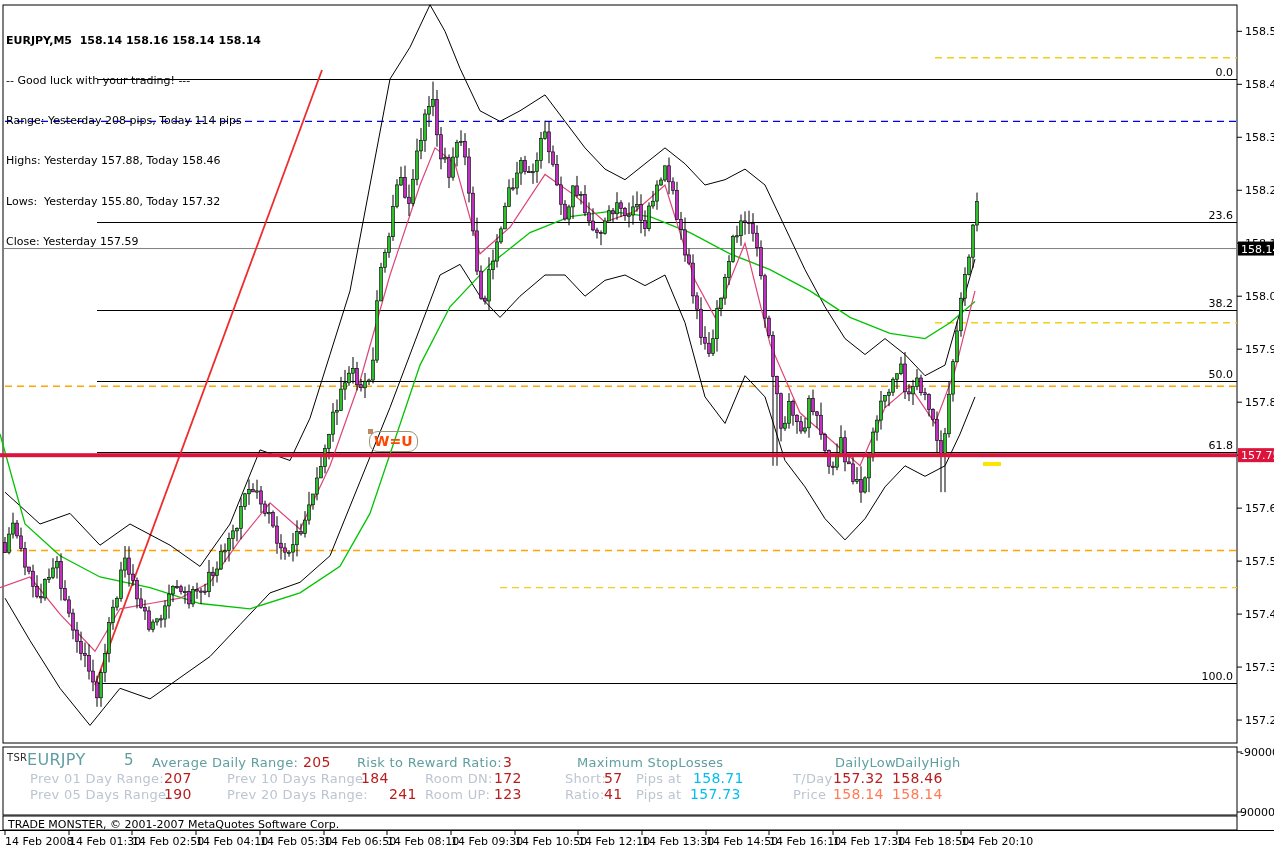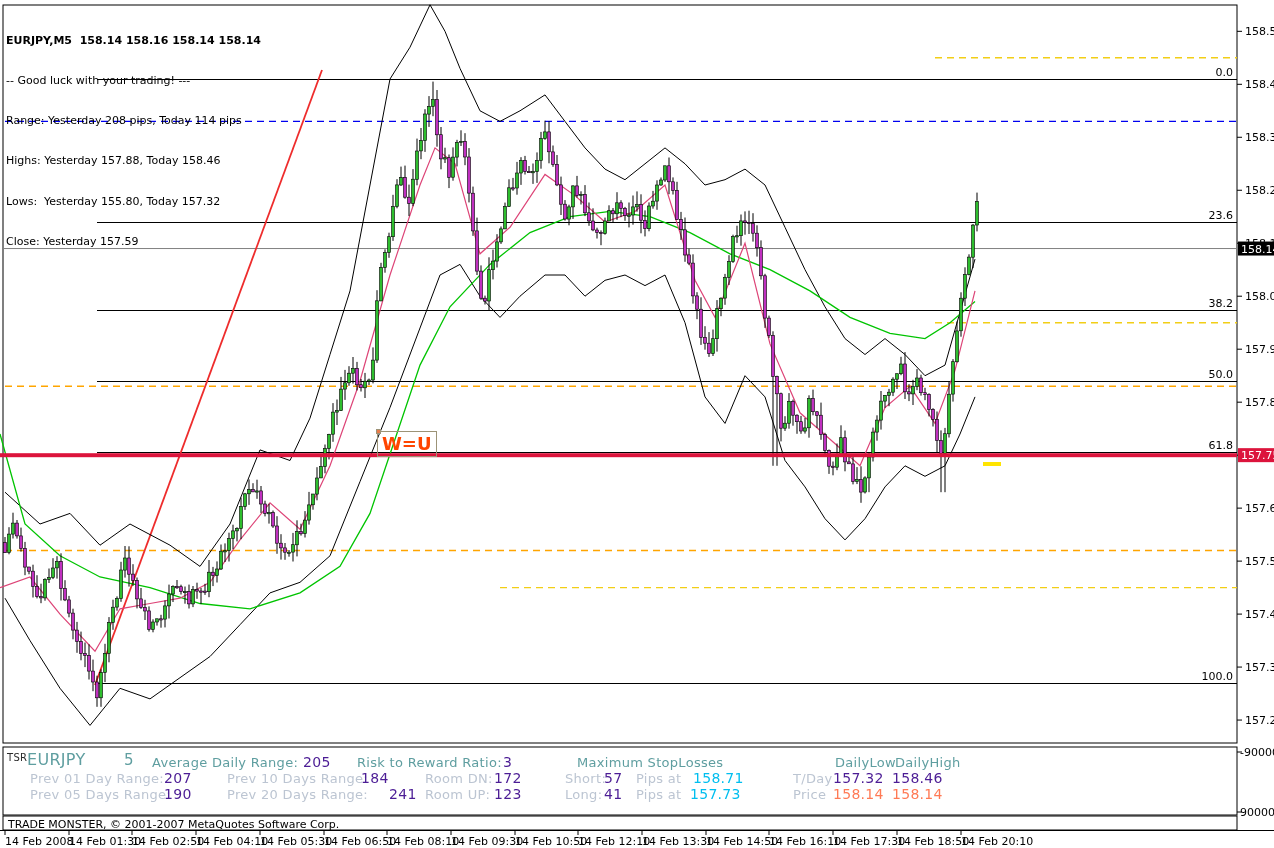--- a/index.html
+++ b/index.html
@@ -7,21 +7,21 @@
           font-family:"DejaVu Sans","Liberation Sans",sans-serif;}
   svg{position:absolute;left:0;top:0;}
   .overlay{position:absolute;left:6px;top:7px;font-size:11px;line-height:13.4px;color:#000;white-space:pre;}
   .overlay .b{font-weight:bold;}
   .anno{position:absolute;color:#FF4500;font-weight:bold;border:1px solid #9C9377;
         padding:1px 4px 2px 4px;background:transparent;white-space:nowrap;}
   .anno .pin{position:absolute;left:-2px;top:-3px;width:3px;height:3px;background:#E87B4A;border:1px solid #9C9377;}
   .panel span{position:absolute;white-space:nowrap;font-size:13px;letter-spacing:0.3px;}
   .t{color:#5F9EA0;}
   .lt{color:#BCC5D2;}
-  .or{color:#4c1d95;font-size:14px !important;}
+  .or{color:#b91c1c;font-size:14px !important;}
   .cy{color:#00BEEF;font-size:14px !important;}
   .sa{color:#FF7A55;font-size:14px !important;}
   .big{font-size:16px !important;letter-spacing:2px;}
   .med{font-size:15px !important;}
   .tsr{font-size:10px !important;color:#2a2a2a;letter-spacing:0;}
   .copyright{position:absolute;left:8px;top:818px;font-size:11px;color:#000;}
 </style>
 </head>
 <body>
 
@@ -620,21 +620,21 @@
 
   <div class="overlay">
     <div class="b">EURJPY,M5  158.14 158.16 158.14 158.14</div>
     <div>-- Good luck with your trading! ---</div>
     <div>Range: Yesterday 208 pips, Today 114 pips</div>
     <div>Highs: Yesterday 157.88, Today 158.46</div>
     <div>Lows:  Yesterday 155.80, Today 157.32</div>
     <div>Close: Yesterday 157.59</div>
   </div>
 
-  <div class="anno" id="anno0" style="left: 377px; top: 431px; font-size: 18px;">
+  <div class="anno" id="anno0" style="left: 369px; top: 431px; font-size: 14px; border-radius: 9px;">
     <span class="pin"></span>
     <span>W=U</span>
   </div>
 
   <div class="panel">
     <span class="tsr" style="left:7px;top:752px;">TSR</span>
     <span class="t big" style="left:27px;top:750px;">EURJPY</span>
     <span class="t med" style="left:124px;top:751px;">5</span>
     <span class="t" style="left:152px;top:755px;">Average Daily Range:</span>
     <span class="or" style="left:303px;top:754px;">205</span>
@@ -657,21 +657,21 @@
     <span class="lt" style="left:793px;top:771px;">T/Day</span>
     <span class="or" style="left:833px;top:770px;">157.32</span>
     <span class="or" style="left:892px;top:770px;">158.46</span>
 
     <span class="lt" style="left:30px;top:787px;">Prev 05 Days Range:</span>
     <span class="or" style="left:164px;top:786px;">190</span>
     <span class="lt" style="left:227px;top:787px;">Prev 20 Days Range:</span>
     <span class="or" style="left:361px;top:786px;margin-left:28px;">241</span>
     <span class="lt" style="left:425px;top:787px;">Room UP:</span>
     <span class="or" style="left:494px;top:786px;">123</span>
-    <span class="lt" style="left:565px;top:787px;">Long:</span>
+    <span class="lt" style="left:565px;top:787px;">Ratio:</span>
     <span class="or" style="left:604px;top:786px;">41</span>
     <span class="lt" style="left:636px;top:787px;">Pips at</span>
     <span class="cy" style="left:690px;top:786px;">157.73</span>
     <span class="lt" style="left:793px;top:787px;">Price</span>
     <span class="sa" style="left:833px;top:786px;">158.14</span>
     <span class="sa" style="left:892px;top:786px;">158.14</span>
   </div>
 
   <div class="copyright">TRADE MONSTER, © 2001-2007 MetaQuotes Software Corp.</div>
 </div>

